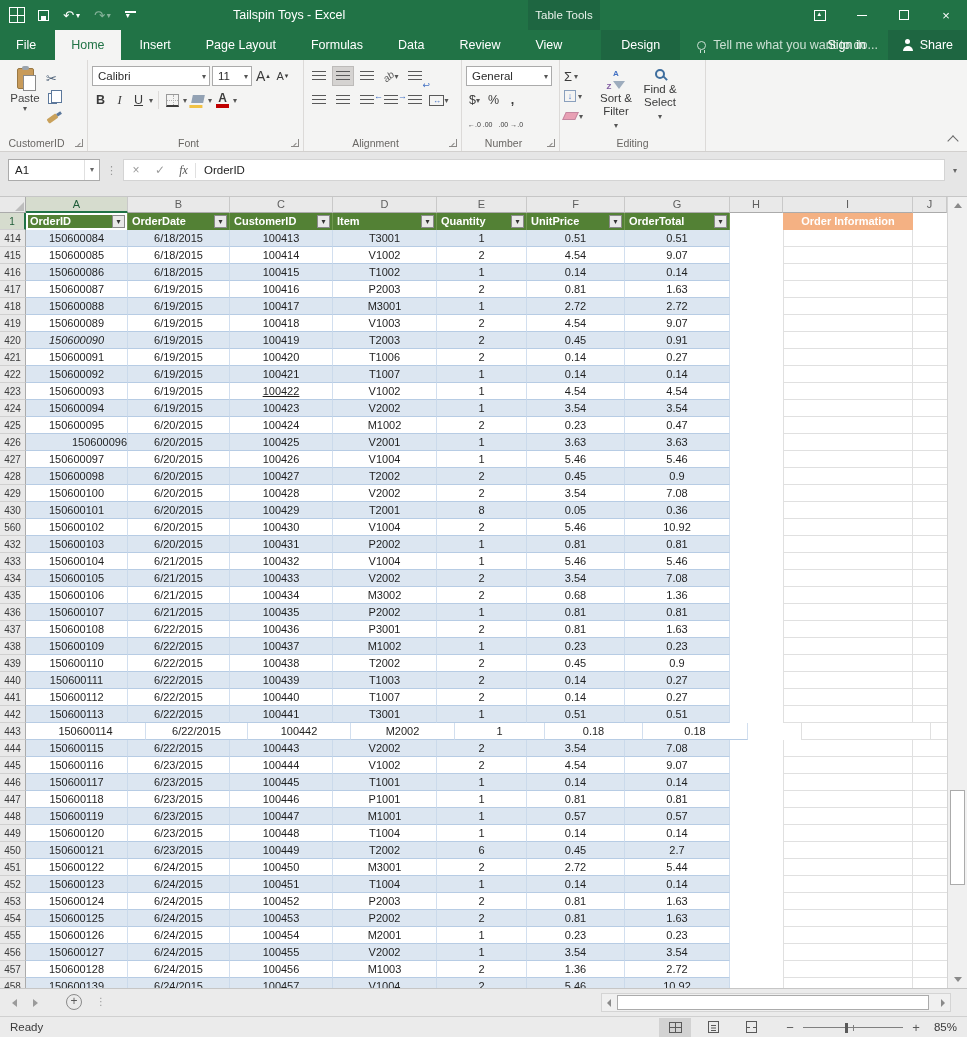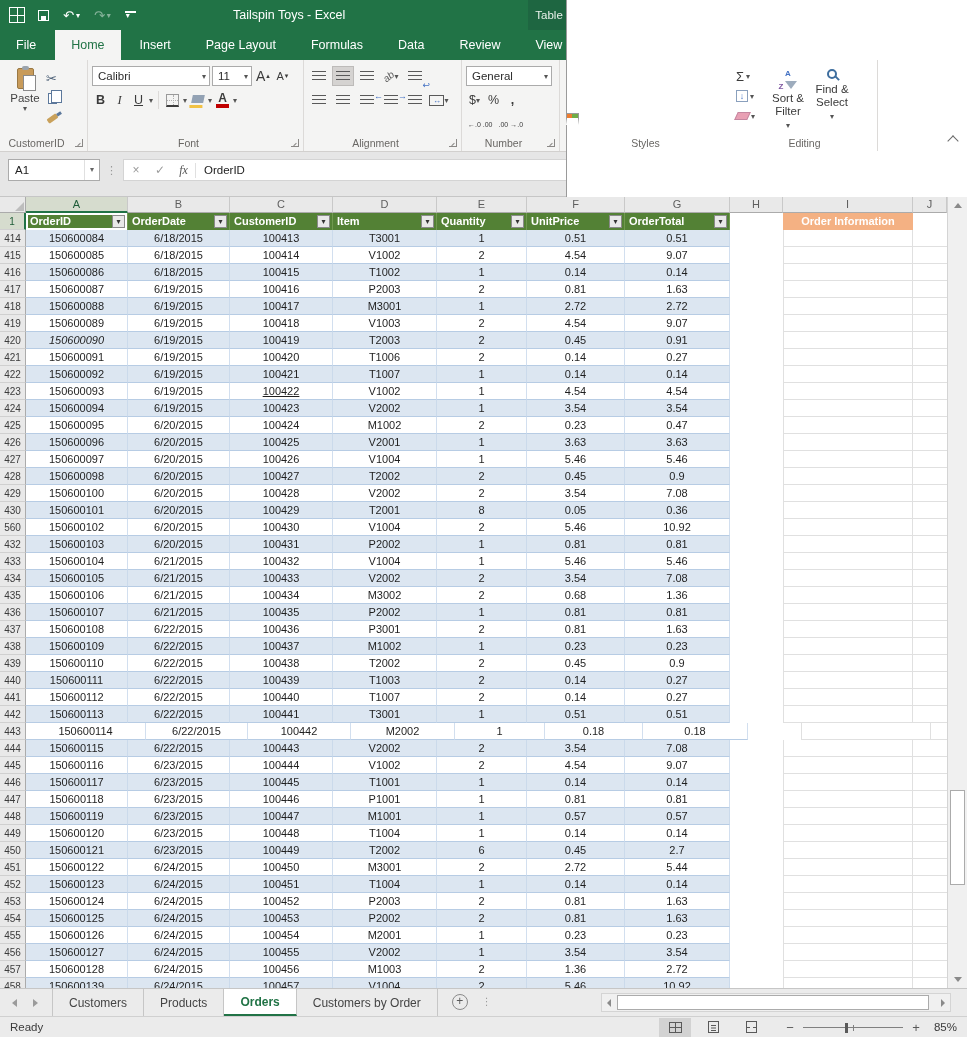--- a/index.html
+++ b/index.html
@@ -415,37 +415,20 @@
             <span class="dec-ico">←.0 .00</span>
           </div>
         <div class="fbtn">
             <span class="dec-ico">.00 →.0</span>
           </div>
       </div>
       <div class="glabel">Number</div>
       <div class="launcher"></div>
     </div>
 
-    <div class="rgroup stack-grp" style="width:172px;">
-      <div class="srow">
-        <span class="sicon cf"></span>
-        <span>Conditional Formatting</span>
-        <span class="dd-car">▾</span>
-      </div>
-      <div class="srow">
-        <span class="sicon grid fat"></span>
-
-      </div>
-      <div class="srow">
-        <span class="sicon cs"></span>
-        <span>Cell Styles</span>
-        <span class="dd-car">▾</span>
-      </div>
-      <div class="glabel" style="right:0;">Styles</div>
-    </div>
 
 
     <div class="rgroup edit-grp">
       <div class="edit-mini">
         <div class="mini-btn">
             <span>Σ</span>
             <span class="dd-car">▾</span>
           </div>
         <div class="mini-btn">
             <span class="icon-filldn">↓</span>
@@ -667,21 +650,21 @@
           <div class="dcell" style="width: 104px;">M1002</div>
           <div class="dcell" style="width: 90px;">2</div>
           <div class="dcell" style="width: 98px;">0.23</div>
           <div class="dcell" style="width: 105px;">0.47</div>
           <div class="hcell" style="width: 53px;"></div>
           <div class="icell" style="width: 130px;"></div>
           <div class="jcell" style="width: 34px;"></div>
         </div>
         <div class="grid-row band">
           <div class="gut">426</div>
-          <div class="dcell" style="width: 102px;">150600096</div>
+          <div class="dcell" style="width: 102px; text-align: right;">150600096</div>
           <div class="dcell" style="width: 102px;">6/20/2015</div>
           <div class="dcell" style="width: 103px;">100425</div>
           <div class="dcell" style="width: 104px;">V2001</div>
           <div class="dcell" style="width: 90px;">1</div>
           <div class="dcell" style="width: 98px;">3.63</div>
           <div class="dcell" style="width: 105px;">3.63</div>
           <div class="hcell" style="width: 53px;"></div>
           <div class="icell" style="width: 130px;"></div>
           <div class="jcell" style="width: 34px;"></div>
         </div>
@@ -1112,26 +1095,20 @@
           <span class="tri-s"></span>
         </div>
     </div>
   </div>
 
   <div class="sheetbar">
     <div class="nav-arrows">
       <span class="tri-w"></span>
       <span class="tri-e"></span>
     </div>
-    <div style="display:flex;">
-        <div class="stab">Customers</div>
-        <div class="stab">Products</div>
-        <div class="stab active">Orders</div>
-        <div class="stab">Customers by Order</div>
-      </div>
     <div class="addsheet">+</div>
     <div class="sheet-dots">⋮</div>
     <div class="hscroll">
       <span class="harrow">
           <span class="htri-w"></span>
         </span>
       <span class="hthumb"></span>
       <span class="harrow right">
           <span class="htri-e"></span>
         </span>

